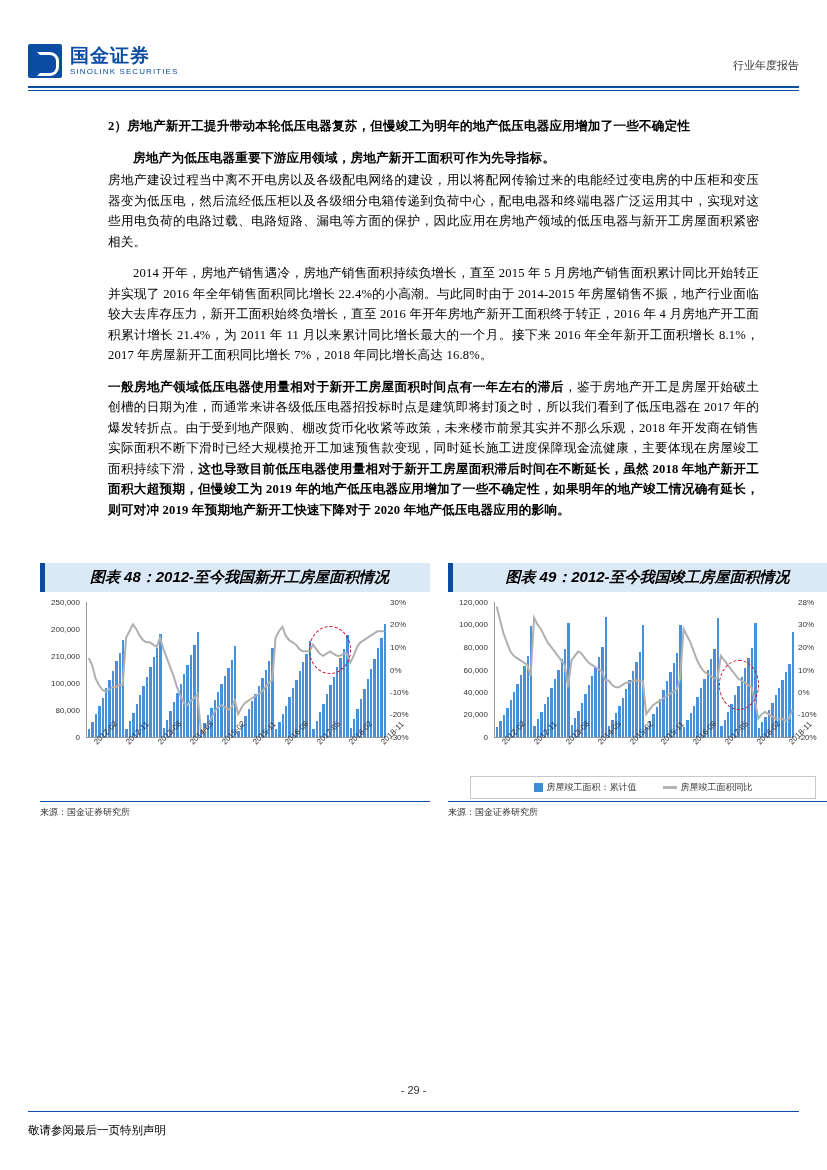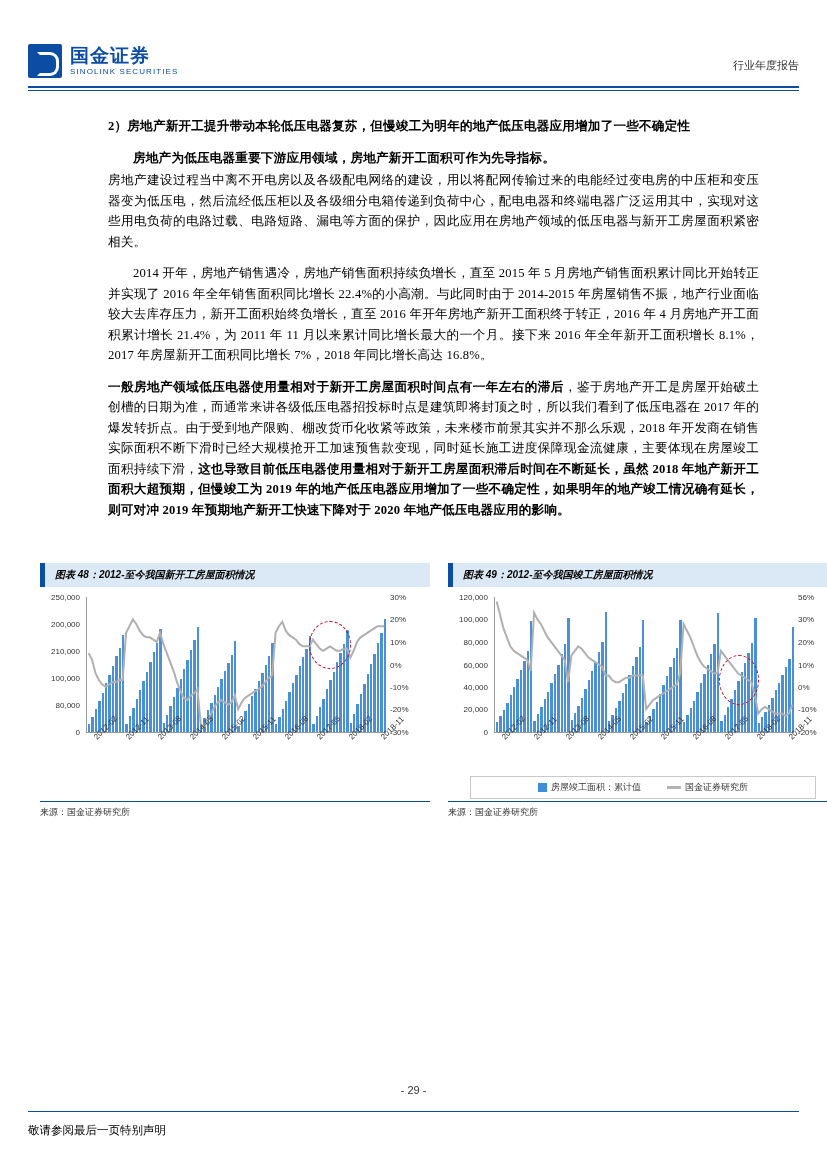--- a/index.html
+++ b/index.html
@@ -67,25 +67,26 @@
   .charts{
     position:absolute;left:30px;right:30px;top:563px;height:275px;
   }
   .chart-box{
     position:absolute;top:0;width:390px;height:275px;
   }
   .chart-left{left:10px;}
   .chart-right{left:418px;}
   .chart-title{
     font-family:"Liberation Sans", sans-serif;
-    font-weight:bold;font-size:10px;font-style:italic;color:#000;
+    font-weight:bold;font-size:15px;font-style:italic;color:#000;
     background:#dbe9f6;
     padding:5px 6px 5px 10px;
     border-left:5px solid #0b4da2;
     display:block;
+    text-align:center;
   }
   .plot{
     position:relative;height:160px;margin-top:10px;
   }
   .axis-l, .axis-r{
     position:absolute;top:0;height:135px;width:44px;
     font-family:"Liberation Sans", sans-serif;font-size:8px;color:#333;
   }
   .axis-l{left:0;text-align:right;}
   .axis-r{right:0;text-align:left;}
@@ -314,21 +315,21 @@
         <div class="axis-l">
           <span style="top:0%">120,000</span>
           <span style="top:16.6%">100,000</span>
           <span style="top:33.3%">80,000</span>
           <span style="top:50%">60,000</span>
           <span style="top:66.6%">40,000</span>
           <span style="top:83.3%">20,000</span>
           <span style="top:100%">0</span>
         </div>
         <div class="axis-r">
-          <span style="top:0%">56%</span>
+          <span style="top:0%">28%</span>
           <span style="top:16.6%">30%</span>
           <span style="top:33.3%">20%</span>
           <span style="top:50%">10%</span>
           <span style="top:66.6%">0%</span>
           <span style="top:83.3%">-10%</span>
           <span style="top:100%">-20%</span>
         </div>
         <div class="grid">
           <div class="bars" id="bars49">
               <div class="bar" style="left: 0.951364px; height: 10.125px;"></div>
@@ -438,21 +439,21 @@
             <div class="xlab" style="left: 293.04px;">2018-11</div>
           </div>
       </div>
       <div class="legend">
         <div>
             <span class="sw-bar"></span>
             <span>房屋竣工面积：累计值</span>
           </div>
         <div>
             <span class="sw-line"></span>
-            <span>国金证券研究所</span>
+            <span>房屋竣工面积同比</span>
           </div>
       </div>
       <div class="hr-src"></div>
       <div class="source">来源：国金证券研究所</div>
     </div>
 
   </div>
 
   <div class="footer-center">- 29 -</div>
   <div class="footer-rule"></div>

